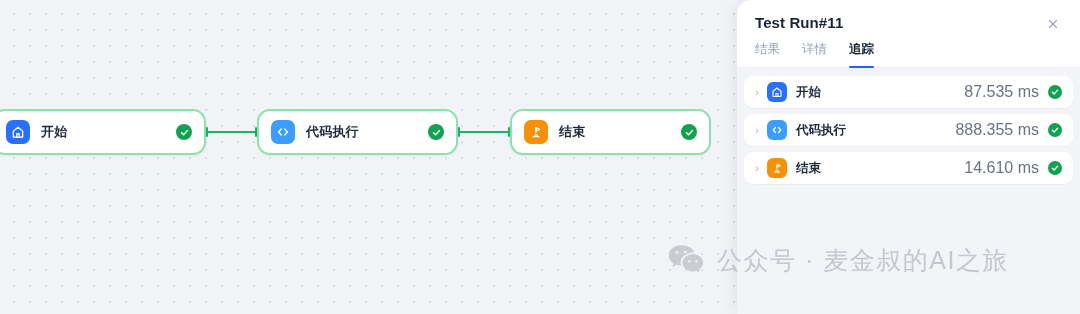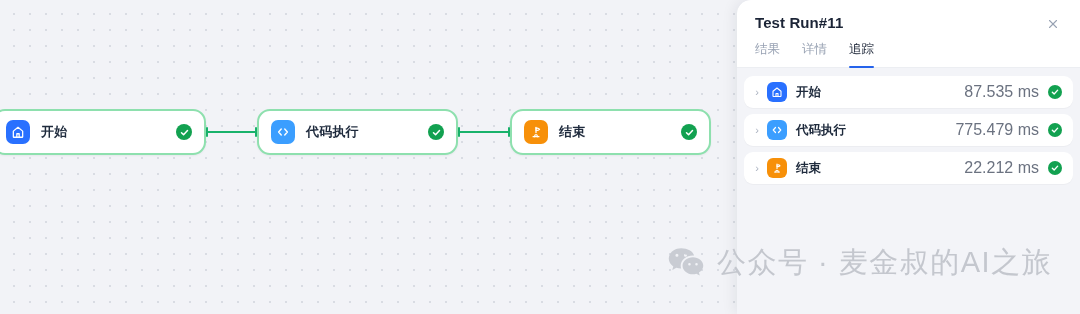--- a/index.html
+++ b/index.html
@@ -113,21 +113,21 @@
     margin-top: 8px;
   }
   .tab {
     font-size: 12.5px;
     color: #98a2b3;
     padding-bottom: 9px;
     position: relative;
     cursor: pointer;
     font-weight: 500;
   }
-  .tab.active { color: #1b2436; font-weight: 400; text-align: right; }
+  .tab.active { color: #1b2436; font-weight: 700; text-align: right; }
   .tab.active::after {
     content: "";
     position: absolute;
     left: 0; right: 0; bottom: -1px;
     height: 2.5px;
     background: #2563eb;
     border-radius: 2px;
   }
   #tabs-divider { height: 1px; background: #eceef2; }
 
@@ -174,21 +174,21 @@
 
   
   #watermark {
     position: absolute;
     left: 668px; top: 243px;
     display: flex; align-items: center; gap: 13px;
     color: #c9ccd3;
     pointer-events: none;
   }
   #watermark-text {
-    font-size: 29px;
+    font-size: 25px;
     letter-spacing: 1.5px;
     color: #c4c7ce;
     white-space: nowrap;
   }
 </style>
 </head>
 <body>
 
 <div id="canvas">
 
@@ -285,40 +285,40 @@
 
     <div class="trace-row">
       <span class="chev">›</span>
       <span class="trace-icon" style="background:#3b9eff">
         <svg width="12" height="12" viewBox="0 0 24 24" fill="none" stroke="#ffffff" stroke-width="2.4" stroke-linecap="round" stroke-linejoin="round">
           <path d="M9 7 4.5 12 9 17"></path>
             <path d="M15 7l4.5 5L15 17"></path>
         </svg>
       </span>
       <span class="trace-label">代码执行</span>
-      <span class="trace-time">775.479 ms</span>
+      <span class="trace-time">888.355 ms</span>
       <span class="trace-status">
         <svg width="8" height="8" viewBox="0 0 24 24" fill="none" stroke="#ffffff" stroke-width="4" stroke-linecap="round" stroke-linejoin="round">
             <path d="M4 12.5 9.5 18 20 6.5"></path>
           </svg>
       </span>
     </div>
 
     <div class="trace-row">
       <span class="chev">›</span>
       <span class="trace-icon" style="background:#f79009">
         <svg width="12" height="12" viewBox="0 0 24 24" fill="none" stroke="#ffffff" stroke-width="2.2" stroke-linecap="round" stroke-linejoin="round">
           <path d="M12 4v9"></path>
             <path d="M12 6.5c3.5-2.5 6 1 6 1-3 2.5-6 1.5-6 1.5"></path>
             <path d="M7 20h10"></path>
             <path d="M9.5 20c0-2 1-3.5 2.5-3.5S14.5 18 14.5 20"></path>
         </svg>
       </span>
       <span class="trace-label">结束</span>
-      <span class="trace-time">22.212 ms</span>
+      <span class="trace-time">14.610 ms</span>
       <span class="trace-status">
         <svg width="8" height="8" viewBox="0 0 24 24" fill="none" stroke="#ffffff" stroke-width="4" stroke-linecap="round" stroke-linejoin="round">
             <path d="M4 12.5 9.5 18 20 6.5"></path>
           </svg>
       </span>
     </div>
 
   </div>
 </div>
 

